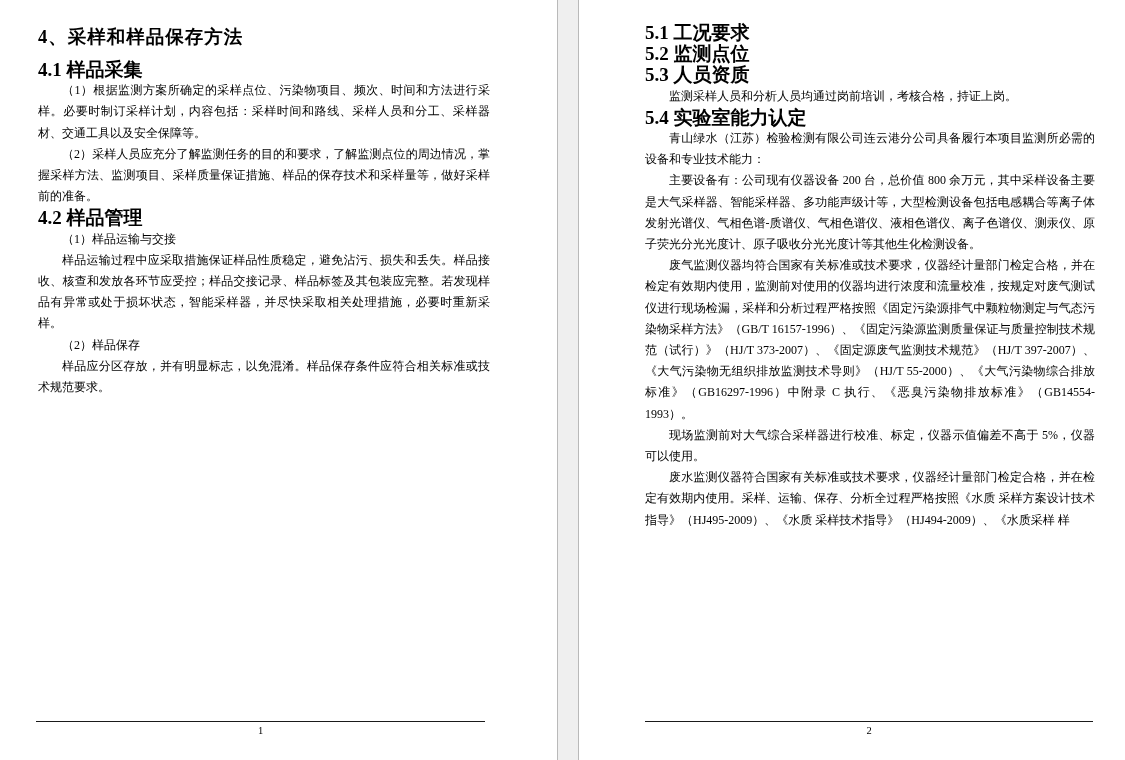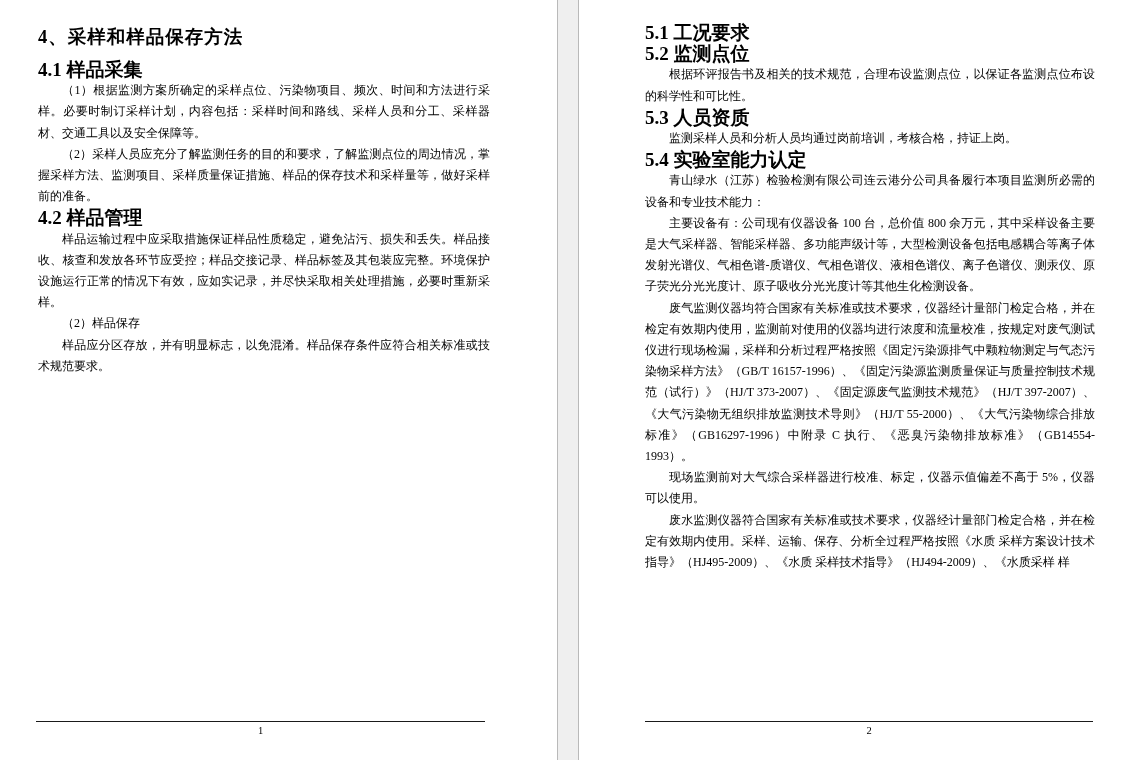--- a/index.html
+++ b/index.html
@@ -70,41 +70,41 @@
 
 <div class="viewer">
 
   <div class="page" data-page-index="0">
     <div class="page-content">
         <div class="blk h1">4、采样和样品保存方法</div>
         <div class="blk h2">4.1 样品采集</div>
         <div class="blk p">（1）根据监测方案所确定的采样点位、污染物项目、频次、时间和方法进行采样。必要时制订采样计划，内容包括：采样时间和路线、采样人员和分工、采样器材、交通工具以及安全保障等。</div>
         <div class="blk p">（2）采样人员应充分了解监测任务的目的和要求，了解监测点位的周边情况，掌握采样方法、监测项目、采样质量保证措施、样品的保存技术和采样量等，做好采样前的准备。</div>
         <div class="blk h2">4.2 样品管理</div>
-        <div class="blk p">样品运输过程中应采取措施保证样品性质稳定，避免沾污、损失和丢失。样品接收、核查和发放各环节应受控；样品交接记录、样品标签及其包装应完整。环境保护设施运行正常的情况下有效，应如实记录，并尽快采取相关处理措施，必要时重新采样。</div>
+        <div class="blk p">（1）样品运输与交接</div>
+        <div class="blk p">样品运输过程中应采取措施保证样品性质稳定，避免沾污、损失和丢失。样品接收、核查和发放各环节应受控；样品交接记录、样品标签及其包装应完整。若发现样品有异常或处于损坏状态，智能采样器，并尽快采取相关处理措施，必要时重新采样。</div>
         <div class="blk p">（2）样品保存</div>
         <div class="blk p">样品应分区存放，并有明显标志，以免混淆。样品保存条件应符合相关标准或技术规范要求。</div>
       </div>
     <div class="page-footer">
       <span>1</span>
     </div>
   </div>
 
   <div class="page-gap"></div>
 
   <div class="page" data-page-index="1">
     <div class="page-content">
         <div class="blk h2">5.1 工况要求</div>
         <div class="blk h2">5.2 监测点位</div>
-        <div class="blk p">根据环评报告书及相关的技术规范，合理布设监测点位，以保证各监测点位布设的科学性和可比性。</div>
         <div class="blk h2">5.3 人员资质</div>
         <div class="blk p">监测采样人员和分析人员均通过岗前培训，考核合格，持证上岗。</div>
         <div class="blk h2">5.4 实验室能力认定</div>
         <div class="blk p">青山绿水（江苏）检验检测有限公司连云港分公司具备履行本项目监测所必需的设备和专业技术能力：</div>
-        <div class="blk p">主要设备有：公司现有仪器设备 100 台，总价值 800 余万元，其中采样设备主要是大气采样器、智能采样器、多功能声级计等，大型检测设备包括电感耦合等离子体发射光谱仪、气相色谱-质谱仪、气相色谱仪、液相色谱仪、离子色谱仪、测汞仪、原子荧光分光光度计、原子吸收分光光度计等其他生化检测设备。</div>
+        <div class="blk p">主要设备有：公司现有仪器设备 200 台，总价值 800 余万元，其中采样设备主要是大气采样器、智能采样器、多功能声级计等，大型检测设备包括电感耦合等离子体发射光谱仪、气相色谱-质谱仪、气相色谱仪、液相色谱仪、离子色谱仪、测汞仪、原子荧光分光光度计、原子吸收分光光度计等其他生化检测设备。</div>
         <div class="blk p">废气监测仪器均符合国家有关标准或技术要求，仪器经计量部门检定合格，并在检定有效期内使用，监测前对使用的仪器均进行浓度和流量校准，按规定对废气测试仪进行现场检漏，采样和分析过程严格按照《固定污染源排气中颗粒物测定与气态污染物采样方法》（GB/T 16157-1996）、《固定污染源监测质量保证与质量控制技术规范（试行）》（HJ/T 373-2007）、《固定源废气监测技术规范》（HJ/T 397-2007）、《大气污染物无组织排放监测技术导则》（HJ/T 55-2000）、《大气污染物综合排放标准》（GB16297-1996）中附录 C 执行、《恶臭污染物排放标准》（GB14554-1993）。</div>
         <div class="blk p">现场监测前对大气综合采样器进行校准、标定，仪器示值偏差不高于 5%，仪器可以使用。</div>
         <div class="blk p">废水监测仪器符合国家有关标准或技术要求，仪器经计量部门检定合格，并在检定有效期内使用。采样、运输、保存、分析全过程严格按照《水质 采样方案设计技术指导》（HJ495-2009）、《水质 采样技术指导》（HJ494-2009）、《水质采样 样</div>
       </div>
     <div class="page-footer">
       <span>2</span>
     </div>
   </div>
 
 </div>

